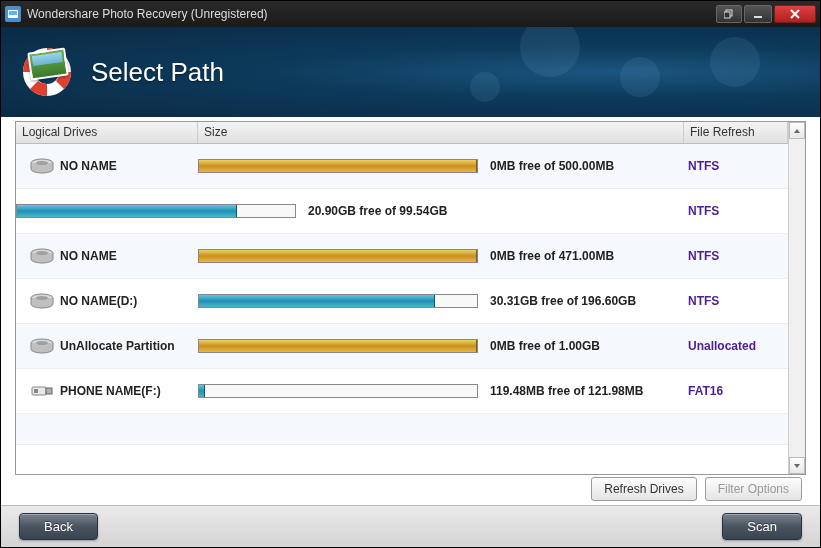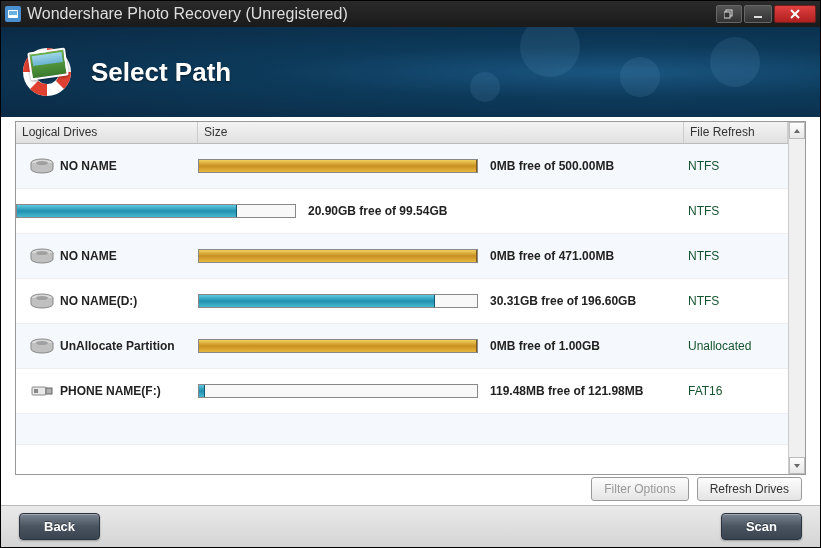--- a/index.html
+++ b/index.html
@@ -1,67 +1,67 @@
 <!DOCTYPE html>
 <html><head>
 <meta charset="utf-8">
 <style>
 *{box-sizing:border-box;margin:0;padding:0;font-family:"Segoe UI",Tahoma,sans-serif}
 body{background:#fff;width:821px;height:548px;overflow:hidden}
 .window{width:821px;height:548px;border:1px solid #000;background:#fff;position:relative}
-.titlebar{height:26px;background:linear-gradient(#2a2a2a,#1a1a1a);display:flex;align-items:center;padding:0 4px;color:#ddd;font-size:16px}
+.titlebar{height:26px;background:linear-gradient(#2a2a2a,#1a1a1a);display:flex;align-items:center;padding:0 4px;color:#ddd;font-size:12px}
 .app-ico{width:16px;height:16px;background:#4a90d0;border-radius:2px;margin-right:6px;display:flex;align-items:center;justify-content:center}
 .app-ico svg{width:12px;height:12px}
 .title-text{flex:1}
 .winbtns{display:flex;gap:2px}
 .winbtn{height:18px;display:flex;align-items:center;justify-content:center;border-radius:2px}
 .winbtn.sys{width:26px;background:linear-gradient(#555,#333);border:1px solid #666}
 .winbtn.min{width:28px;background:linear-gradient(#555,#333);border:1px solid #666}
 .winbtn.close{width:42px;background:linear-gradient(#e04040,#b02020);border:1px solid #702020}
 .winbtn svg{width:10px;height:10px}
 .header{height:90px;background:radial-gradient(ellipse at 75% 50%,#1a5580 0%,#0d3a5a 40%,#0a2a45 100%);display:flex;align-items:center;padding-left:20px;position:relative;overflow:hidden}
 .bokeh{position:absolute;border-radius:50%;background:rgba(120,180,220,0.12)}
 .b1{width:60px;height:60px;right:240px;top:-10px}
 .b2{width:40px;height:40px;right:160px;top:30px}
 .b3{width:50px;height:50px;right:60px;top:10px}
 .b4{width:30px;height:30px;right:320px;top:45px}
 .logo-wrap{display:flex;align-items:center;gap:18px;z-index:1}
 .lifebuoy{width:52px;height:52px;position:relative}
 .lifebuoy svg{width:52px;height:52px}
 .photo-ov{position:absolute;top:4px;left:8px;width:38px;height:28px;background:linear-gradient(#6ab04c,#3a7a2c);border:2px solid #fff;border-radius:2px;transform:rotate(-8deg);box-shadow:0 1px 3px rgba(0,0,0,0.4)}
 .photo-ov::after{content:"";position:absolute;top:2px;left:2px;right:2px;height:10px;background:linear-gradient(#9fd4e8,#6ab4d0)}
-.htitle{color:#fff;font-size:26px;font-weight:700;text-shadow:0 1px 2px rgba(0,0,0,0.5)}
+.htitle{color:#fff;font-size:26px;font-weight:400;text-shadow:0 1px 2px rgba(0,0,0,0.5)}
 .content{position:absolute;top:120px;left:14px;right:14px;bottom:72px;border:1px solid #999;background:#fff;display:flex}
 .grid{flex:1;overflow:hidden}
 .ghead{display:flex;background:linear-gradient(#f4f4f4,#e0e0e0);border-bottom:1px solid #bbb;height:22px;font-size:12px;font-weight:normal;color:#333}
 .ghead>div{padding:3px 6px;border-right:1px solid #ccc}
 .col-drive{width:182px}
 .col-size{flex:1}
 .col-fs{width:104px}
 .row{display:flex;height:45px;align-items:center;border-bottom:1px solid #eee;font-size:12px}
 .row:nth-child(odd){background:#f5f8fc}
 .row .col-drive{display:flex;align-items:center;gap:6px;padding-left:14px;font-weight:bold;color:#222}
 .row .col-size{display:flex;align-items:center;gap:12px}
-.row .col-fs{padding-left:4px;font-weight:normal;color:#14532d}
+.row .col-fs{padding-left:4px;font-weight:bold;color:#4c1d95}
 .drvico{width:24px;height:16px;flex-shrink:0}
 .bar{width:280px;height:14px;border:1px solid #888;background:#f8f8f8;position:relative;overflow:hidden}
 .bar-fill{height:100%;position:absolute;left:0;top:0}
 .bar-fill.gold{background:linear-gradient(#f0d060,#c89020 50%,#e8b840);border-right:1px solid #806018}
 .bar-fill.teal{background:linear-gradient(#60c8e0,#2090b0 50%,#48b8d0);border-right:1px solid #105870}
 .sizetext{font-weight:bold;color:#222}
 .scrollbar{width:17px;background:#f0f0f0;border-left:1px solid #ccc;display:flex;flex-direction:column}
 .sbtn{height:17px;display:flex;align-items:center;justify-content:center;background:linear-gradient(#fdfdfd,#e8e8e8);border:1px solid #bbb}
 .strack{flex:1}
 .blank-rows{height:31px;border-bottom:1px solid #eee}
 .blank-rows:nth-child(odd){background:#f5f8fc}
 .midbtns{position:absolute;bottom:46px;right:18px;display:flex;gap:8px}
 .btn-flat{height:24px;padding:0 12px;font-size:12px;background:linear-gradient(#fdfdfd,#e4e4e4);border:1px solid #9a9a9a;border-radius:3px;color:#333;display:flex;align-items:center}
 .btn-flat.disabled{color:#999}
 .footer{position:absolute;bottom:0;left:0;right:0;height:42px;background:linear-gradient(#eaeaea,#d4d4d4);border-top:1px solid #bbb;display:flex;align-items:center;justify-content:space-between;padding:0 18px}
-.btn-3d{height:27px;padding:0 24px;font-size:13px;font-weight:bold;color:#fff;background:linear-gradient(#7a8490,#4a5460 50%,#3a4450);border:1px solid #2a3440;border-radius:4px;box-shadow:inset 0 1px 0 rgba(255,255,255,0.3),0 1px 2px rgba(0,0,0,0.3);display:flex;align-items:center;text-shadow:0 -1px 0 rgba(0,0,0,0.4)}
+.btn-3d{height:27px;padding:0 24px;font-size:13px;font-weight:normal;color:#fff;background:linear-gradient(#7a8490,#4a5460 50%,#3a4450);border:1px solid #2a3440;border-radius:4px;box-shadow:inset 0 1px 0 rgba(255,255,255,0.3),0 1px 2px rgba(0,0,0,0.3);display:flex;align-items:center;text-shadow:0 -1px 0 rgba(0,0,0,0.4)}
 </style>
 </head>
 <body>
 <div class="window">
 <div class="titlebar">
   <div class="app-ico">
         <svg viewBox="0 0 12 12">
           <rect x="1" y="2" width="10" height="8" fill="#fff" rx="1"></rect>
           <rect x="2" y="3" width="8" height="4" fill="#6ab0e0"></rect>
         </svg>
@@ -225,21 +225,21 @@
     <div class="strack"></div>
     <div class="sbtn">
           <svg width="8" height="8" viewBox="0 0 8 8">
             <path d="M4 6 L7 2 L1 2 Z" fill="#666"></path>
           </svg>
         </div>
   </div>
 </div>
 
 <div class="midbtns">
+  <div class="btn-flat">Refresh Drives</div>
   <div class="btn-flat disabled">Filter Options</div>
-  <div class="btn-flat">Refresh Drives</div>
 </div>
 
 <div class="footer">
   <div class="btn-3d">Back</div>
   <div class="btn-3d">Scan</div>
 </div>
 </div>
 
 </body></html>

